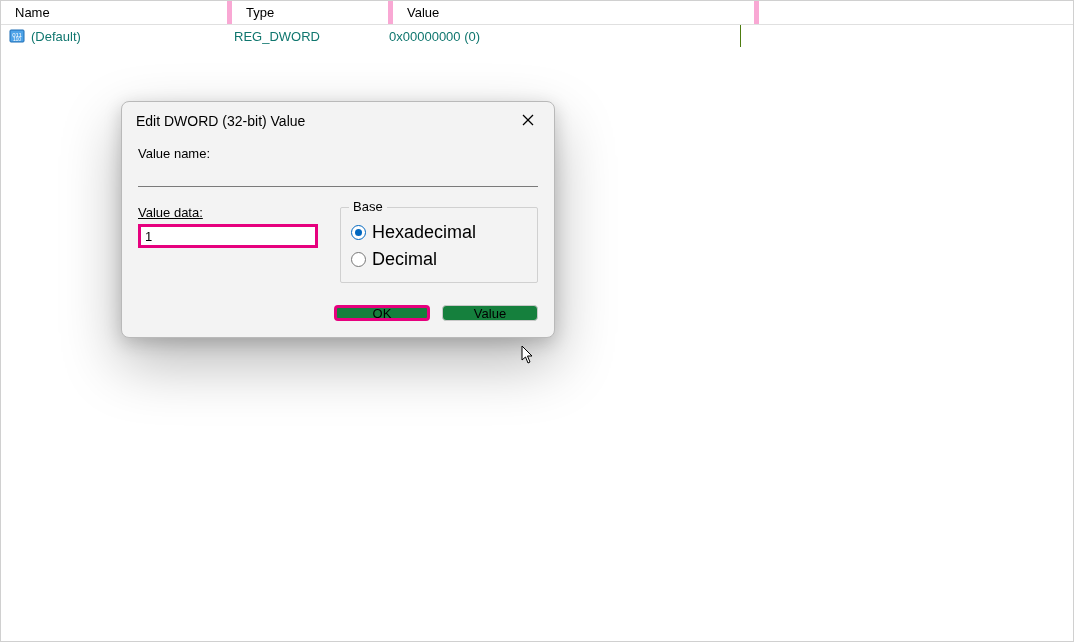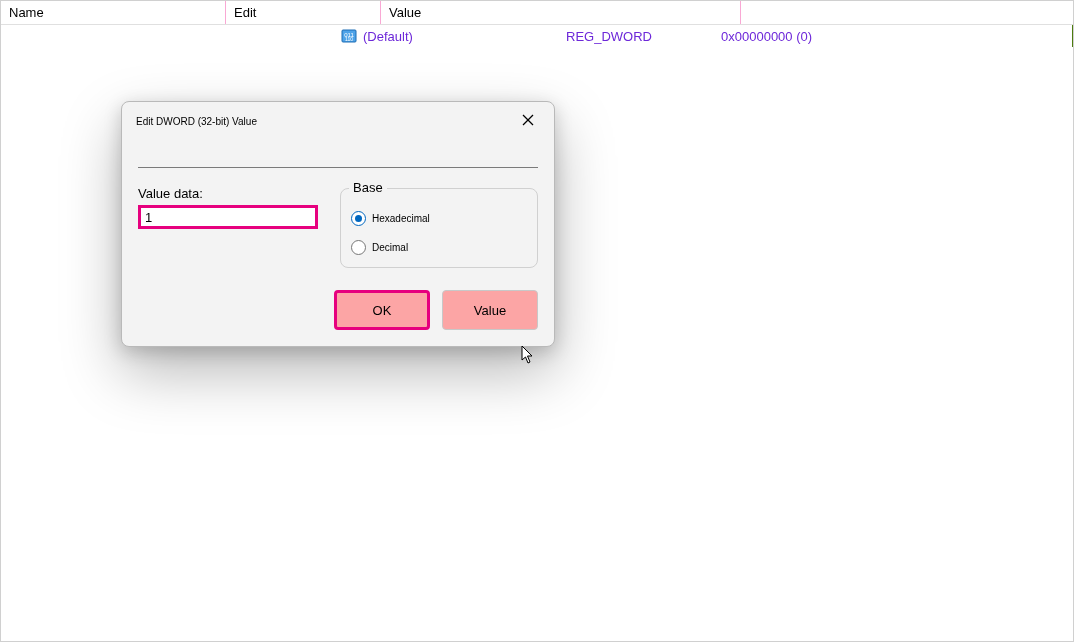--- a/index.html
+++ b/index.html
@@ -27,29 +27,29 @@
       display: flex;
       height: 24px;
       font-size: 13px;
       color: #000;
       border-bottom: 1px solid #e0e0e0;
     }
     .table-header .th {
       display: flex;
       align-items: center;
       padding: 0 8px;
-      border-right: 1px solid #f9a8d4;
+      border-right: 5px solid #f9a8d4;
       background: #ffffff;
+      margin-left: 6px;
     }
     .table-row {
       display: flex;
       height: 22px;
       font-size: 13px;
-      color: #6d28d9;
-      justify-content: flex-end;
+      color: #0f766e;
     }
     .table-row .td {
       display: flex;
       align-items: center;
       padding: 0 8px;
     }
     .col-name   { width: 225px; }
     .col-type   { width: 155px; }
     .col-data   { width: 360px; border-right: 1px solid #4d7c0f; }
     .reg-icon {
@@ -71,21 +71,21 @@
       border-radius: 8px;
       box-shadow: 0 25px 60px rgba(0,0,0,0.28), 0 5px 18px rgba(0,0,0,0.18);
     }
     .dialog-titlebar {
       display: flex;
       align-items: center;
       justify-content: space-between;
       height: 38px;
       padding: 0 10px 0 14px;
     }
-    .dialog-title { font-size: 10px; color: #000; }
+    .dialog-title { font-size: 14px; color: #000; }
     .close-btn {
       width: 32px;
       height: 28px;
       display: flex;
       align-items: center;
       justify-content: center;
       border-radius: 4px;
     }
     .dialog-body {
       padding: 6px 16px 16px 16px;
@@ -101,51 +101,51 @@
       border-bottom: 1px solid #7a7a7a;
       font-size: 13px;
       padding: 2px 4px;
     }
     .row-two {
       display: flex;
       margin-top: 18px;
       gap: 22px;
       align-items: flex-start;
     }
-    .value-data-col { width: 180px; }
+    .value-data-col { width: 180px; text-decoration: underline; }
     .value-data-input {
       width: 100%;
       height: 24px;
       background: #ffffff;
       border: 3px solid #e6007e;
       font-size: 13px;
       padding: 0 4px;
     }
     .base-group {
       flex: 1;
       border: 1px solid #d0d0d0;
-      border-radius: 8px;
+      border-radius: 2px;
       padding: 8px 10px 12px 10px;
       position: relative;
       margin-top: 2px;
     }
     .base-legend {
       position: absolute;
       top: -9px;
       left: 8px;
       background: #f3f3f3;
       padding: 0 4px;
       font-size: 13px;
     }
     .radio-row {
       display: flex;
       align-items: center;
       gap: 6px;
-      margin-top: 14px;
-      font-size: 10px;
+      margin-top: 6px;
+      font-size: 18px;
     }
     .radio {
       width: 15px; height: 15px;
       border: 1px solid #777;
       border-radius: 50%;
       display: inline-flex; align-items: center; justify-content: center;
       background: #fff;
     }
     .radio.checked { border-color: #0067c0; }
     .radio.checked::after {
@@ -155,22 +155,22 @@
       border-radius: 50%;
     }
     .dialog-buttons {
       display: flex;
       justify-content: flex-end;
       gap: 12px;
       margin-top: 22px;
     }
     .btn {
       width: 96px;
-      height: 40px;
-      background: #fca5a5;
+      height: 16px;
+      background: #15803d;
       border: 1px solid #c8c8c8;
       border-radius: 4px;
       font-size: 13px;
       display: flex;
       align-items: center;
       justify-content: center;
     }
     .btn.ok {
       border: 3px solid #e6007e;
     }
@@ -182,21 +182,21 @@
       width: 14px;
       height: 20px;
     }
   </style>
 </head>
 <body>
 
 <div class="table">
   <div class="table-header">
     <div class="th col-name">Name</div>
-    <div class="th col-type">Edit</div>
+    <div class="th col-type">Type</div>
     <div class="th col-data">Value</div>
   </div>
   <div class="table-row">
     <div class="td col-name">
       <span class="reg-icon">
         <svg width="16" height="16" viewBox="0 0 16 16">
           <rect x="1" y="2" width="14" height="12" rx="1" fill="#4ea3e8" stroke="#1d6db5"></rect>
           <text x="8" y="9" text-anchor="middle" font-size="6" fill="#fff" font-family="Arial">011</text>
           <text x="8" y="13" text-anchor="middle" font-size="5" fill="#fff" font-family="Arial">110</text>
         </svg>
@@ -215,20 +215,21 @@
       <span>
         <svg width="12" height="12" viewBox="0 0 12 12">
           <line x1="1" y1="1" x2="11" y2="11" stroke="#000" stroke-width="1.2"></line>
           <line x1="11" y1="1" x2="1" y2="11" stroke="#000" stroke-width="1.2"></line>
         </svg>
       </span>
     </div>
   </div>
 
   <div class="dialog-body">
+    <div class="field-label">Value name:</div>
     <input class="value-name-input" type="text" value="" style="">
 
     <div class="row-two">
       <div class="value-data-col">
         <div class="field-label">Value data:</div>
         <input class="value-data-input" type="text" value="1" style="">
       </div>
 
       <div class="base-group">
         <div class="base-legend">Base</div>

